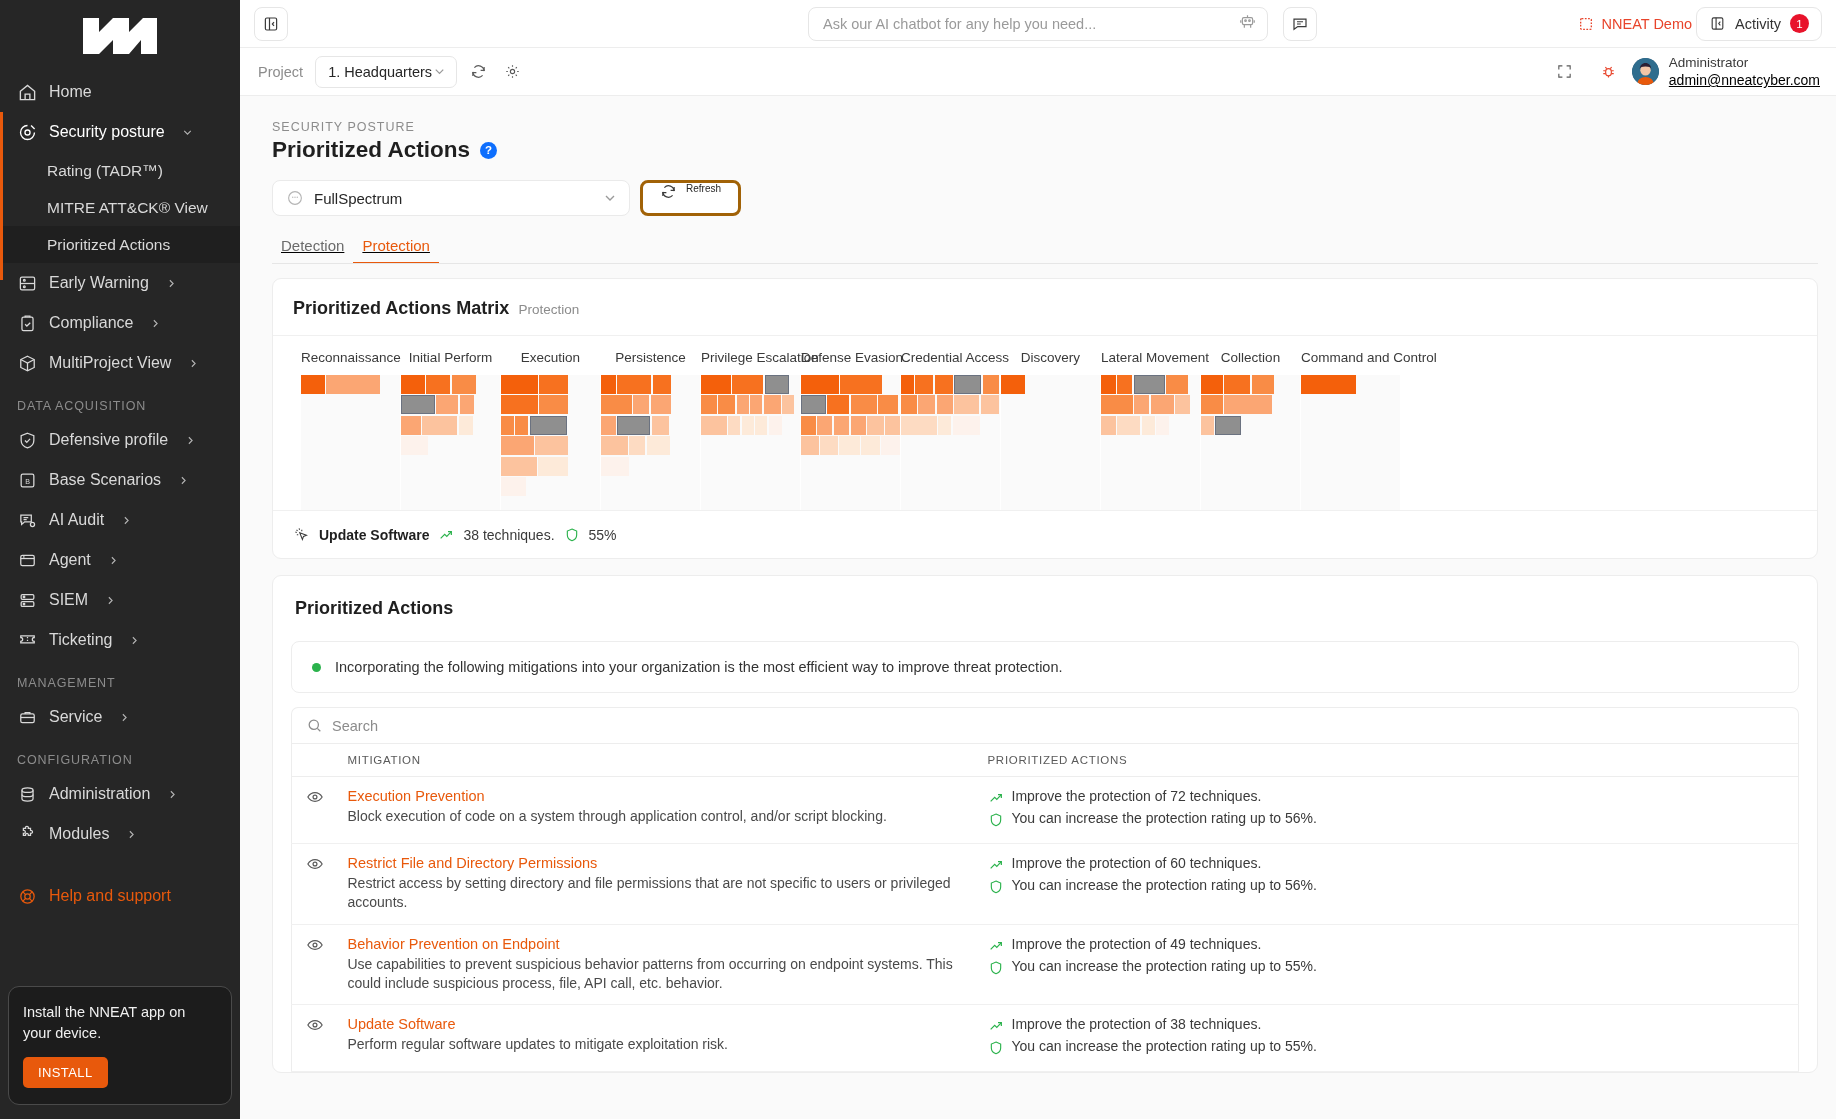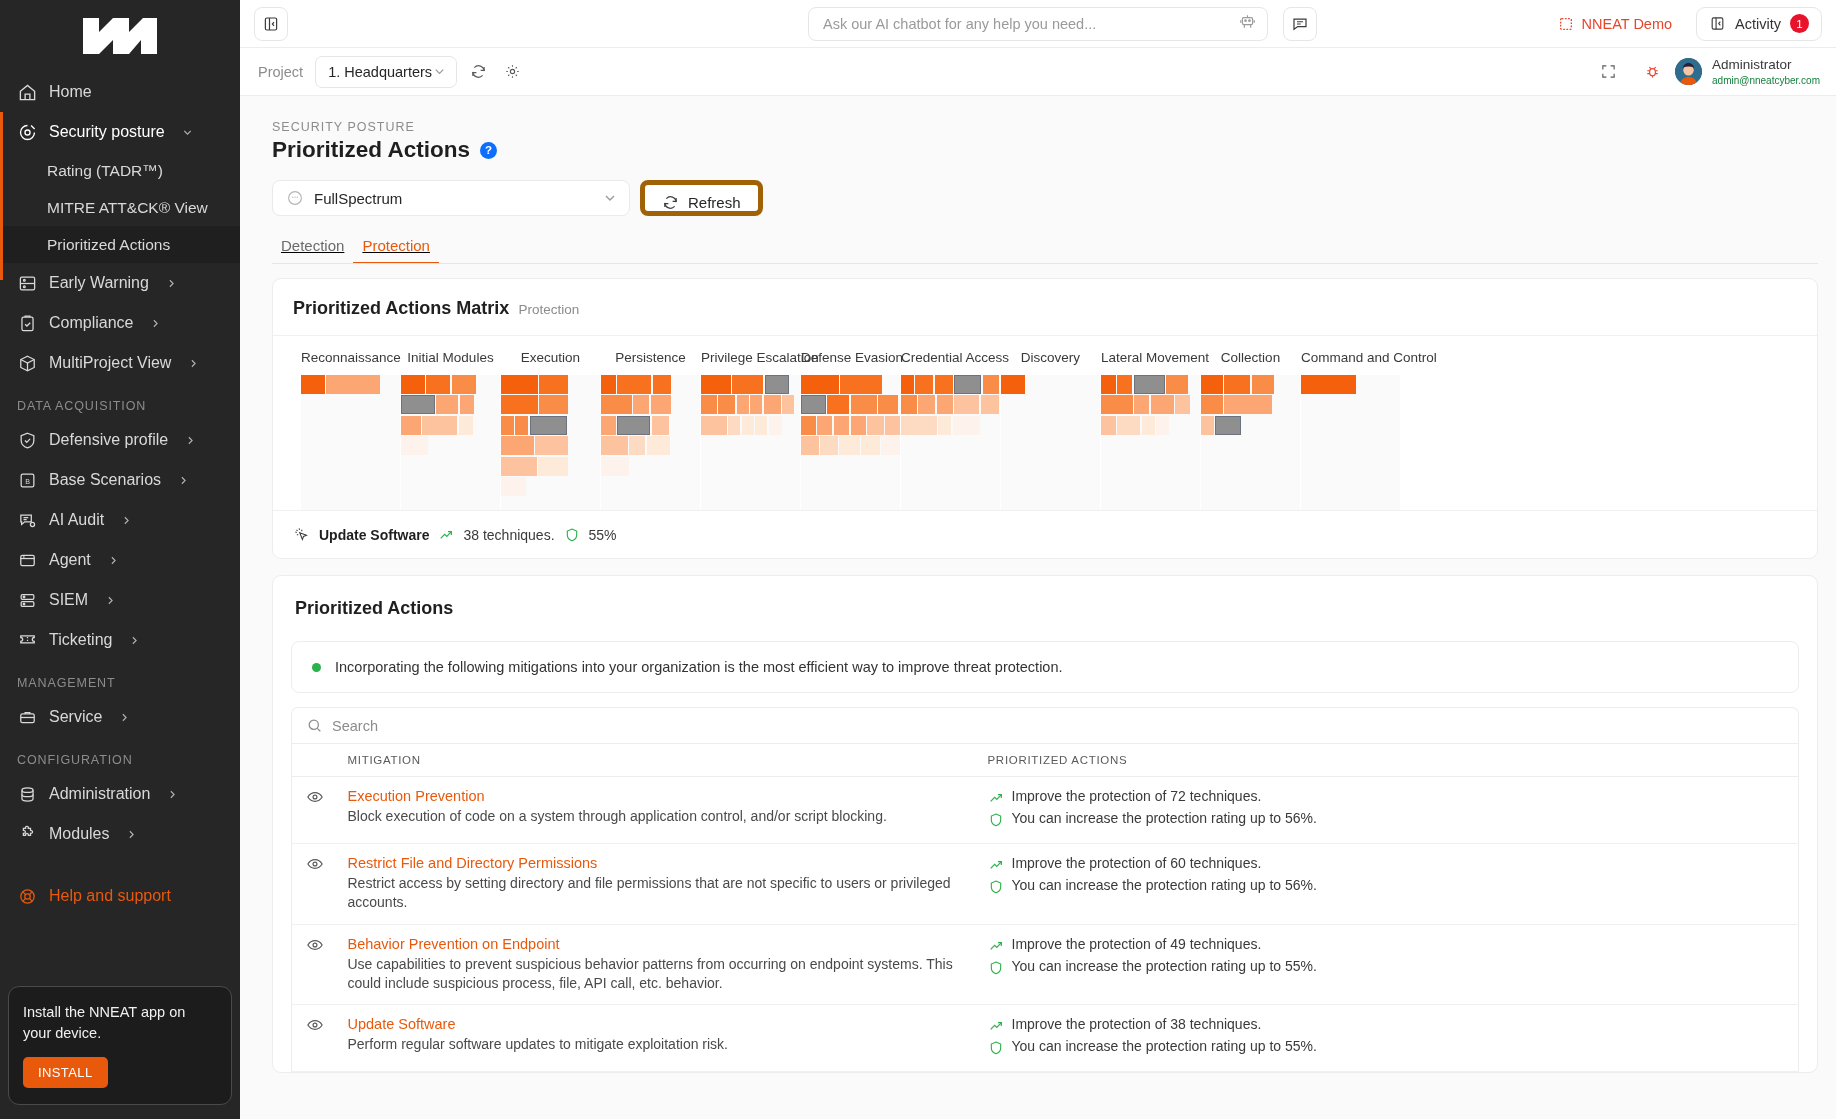--- a/index.html
+++ b/index.html
@@ -86,21 +86,21 @@
     width: 460px; height: 34px; border: 1px solid #e6e6e6; border-radius: 8px;
     display: flex; align-items: center; padding: 0 10px 0 14px; background: #fff;
   }
   .ai-search input {
     flex: 1; border: none; outline: none; font-size: 14.5px; color: #8c8c8c;
     font-family: inherit; background: transparent;
   }
   .ai-search input::placeholder { color: #9a9a9a; }
   .chat-btn { position: absolute; left: calc(50% + 245px); }
   .topbar-right {
-    margin-left: auto; display: flex; align-items: center; gap: 24px;
+    margin-left: auto; display: flex; align-items: center; gap: 4px;
   }
   .demo-tag { display:flex; align-items:center; gap: 8px; color:#e8442b; font-size: 14.5px; }
   .activity-btn {
     display: flex; align-items: center; gap: 9px;
     border: 1px solid #e6e6e6; border-radius: 9px; background: #fff;
     height: 34px; padding: 0 12px; font-size: 14.5px; color: #333; cursor: pointer;
   }
   .activity-badge {
     background: #e8132b; color: #fff; border-radius: 50%;
     width: 19px; height: 19px; font-size: 11.5px;
@@ -121,21 +121,21 @@
   .pb-icon { width: 26px; height: 26px; display:flex; align-items:center;
              justify-content:center; cursor:pointer; margin-left: 8px; }
   .pb-icon svg { width: 17px; height: 17px; }
   .projectbar-right { margin-left: auto; display: flex; align-items: center; gap: 10px; }
   .avatar {
     width: 27px; height: 27px; border-radius: 50%; overflow: hidden;
     background: #2f5f7a; display:block; flex:0 0 27px;
   }
   .userinfo { line-height: 1.3; }
   .userinfo .uname { font-size: 13.5px; color: #3a3a3a; }
-  .userinfo .umail { font-size: 10px; color: #15803d; }
+  .userinfo .umail { font-size: 14px; color: #000000; text-decoration: underline; }
 
   .content { flex: 1 1 auto; overflow: hidden; padding: 0 18px; background:#fafafa; }
 
   .eyebrow {
     color: #8c8c8c; font-size: 12.5px; letter-spacing: 1px;
     text-transform: uppercase; padding: 24px 0 0 14px;
   }
   .page-title-row { display: flex; align-items: center; gap: 10px; padding: 3px 0 0 14px; }
   .page-title { font-size: 22.5px; color: #1f1f1f; font-weight: bold; }
   .help-dot {
@@ -145,23 +145,23 @@
   }
 
   .filter-row { display: flex; align-items: center; gap: 10px; padding: 17px 0 0 14px; }
   .spectrum-select {
     width: 358px; height: 36px; background: #fff; border: 1px solid #eaeaea;
     border-radius: 8px; display: flex; align-items: center; gap: 10px;
     padding: 0 11px 0 13px; font-size: 15px; color: #262626; cursor: pointer;
   }
   .spectrum-select .chev { margin-left: auto; color: #9a9a9a; display:flex;}
   .refresh-btn {
-    height: 36px; background: #fff; border: 5px solid #a16207; border-radius: 8px;
-    display: flex; align-items: flex-end; gap: 9px; padding: 0 17px;
-    font-size: 15px; color: #262626; cursor: pointer; font-family: inherit;
+    height: 36px; background: #fff; border: 3px solid #a16207; border-radius: 8px;
+    display: flex; align-items: flex-start; gap: 9px; padding: 0 17px;
+    font-size: 10px; color: #262626; cursor: pointer; font-family: inherit;
   }
 
   .tabs { display: flex; gap: 0; padding: 21px 0 0 14px; position: relative; text-decoration: underline; }
   .tab {
     font-size: 15px; color: #6b6b6b; padding: 0 9px 10px 9px; cursor: pointer;
     position: relative;
   }
   .tab.active { color: #e8590c; }
   .tab.active::after {
     content: ""; position: absolute; left: 0; right: 0; bottom: 0;
@@ -649,21 +649,21 @@
             <div class="mcol">
               <div class="mcol-head">Reconnaissance</div>
               <div class="mcol-body">
                 <div class="mrow">
                   <div class="mcell" style="width: 24px; background: rgb(244, 96, 11);"></div>
                   <div class="mcell" style="width: 54px; background: rgb(251, 166, 115);"></div>
                 </div>
               </div>
             </div>
             <div class="mcol">
-              <div class="mcol-head">Initial Modules</div>
+              <div class="mcol-head">Initial Perform</div>
               <div class="mcol-body">
                 <div class="mrow">
                   <div class="mcell" style="width: 24px; background: rgb(244, 96, 11);"></div>
                   <div class="mcell" style="width: 24px; background: rgb(247, 113, 31);"></div>
                   <div class="mcell" style="width: 24px; background: rgb(249, 140, 70);"></div>
                 </div>
                 <div class="mrow">
                   <div class="mcell sel" style="width: 34px; background: rgb(143, 143, 143);"></div>
                   <div class="mcell" style="width: 22px; background: rgb(251, 166, 115);"></div>
                   <div class="mcell" style="width: 14px; background: rgb(251, 166, 115);"></div>

